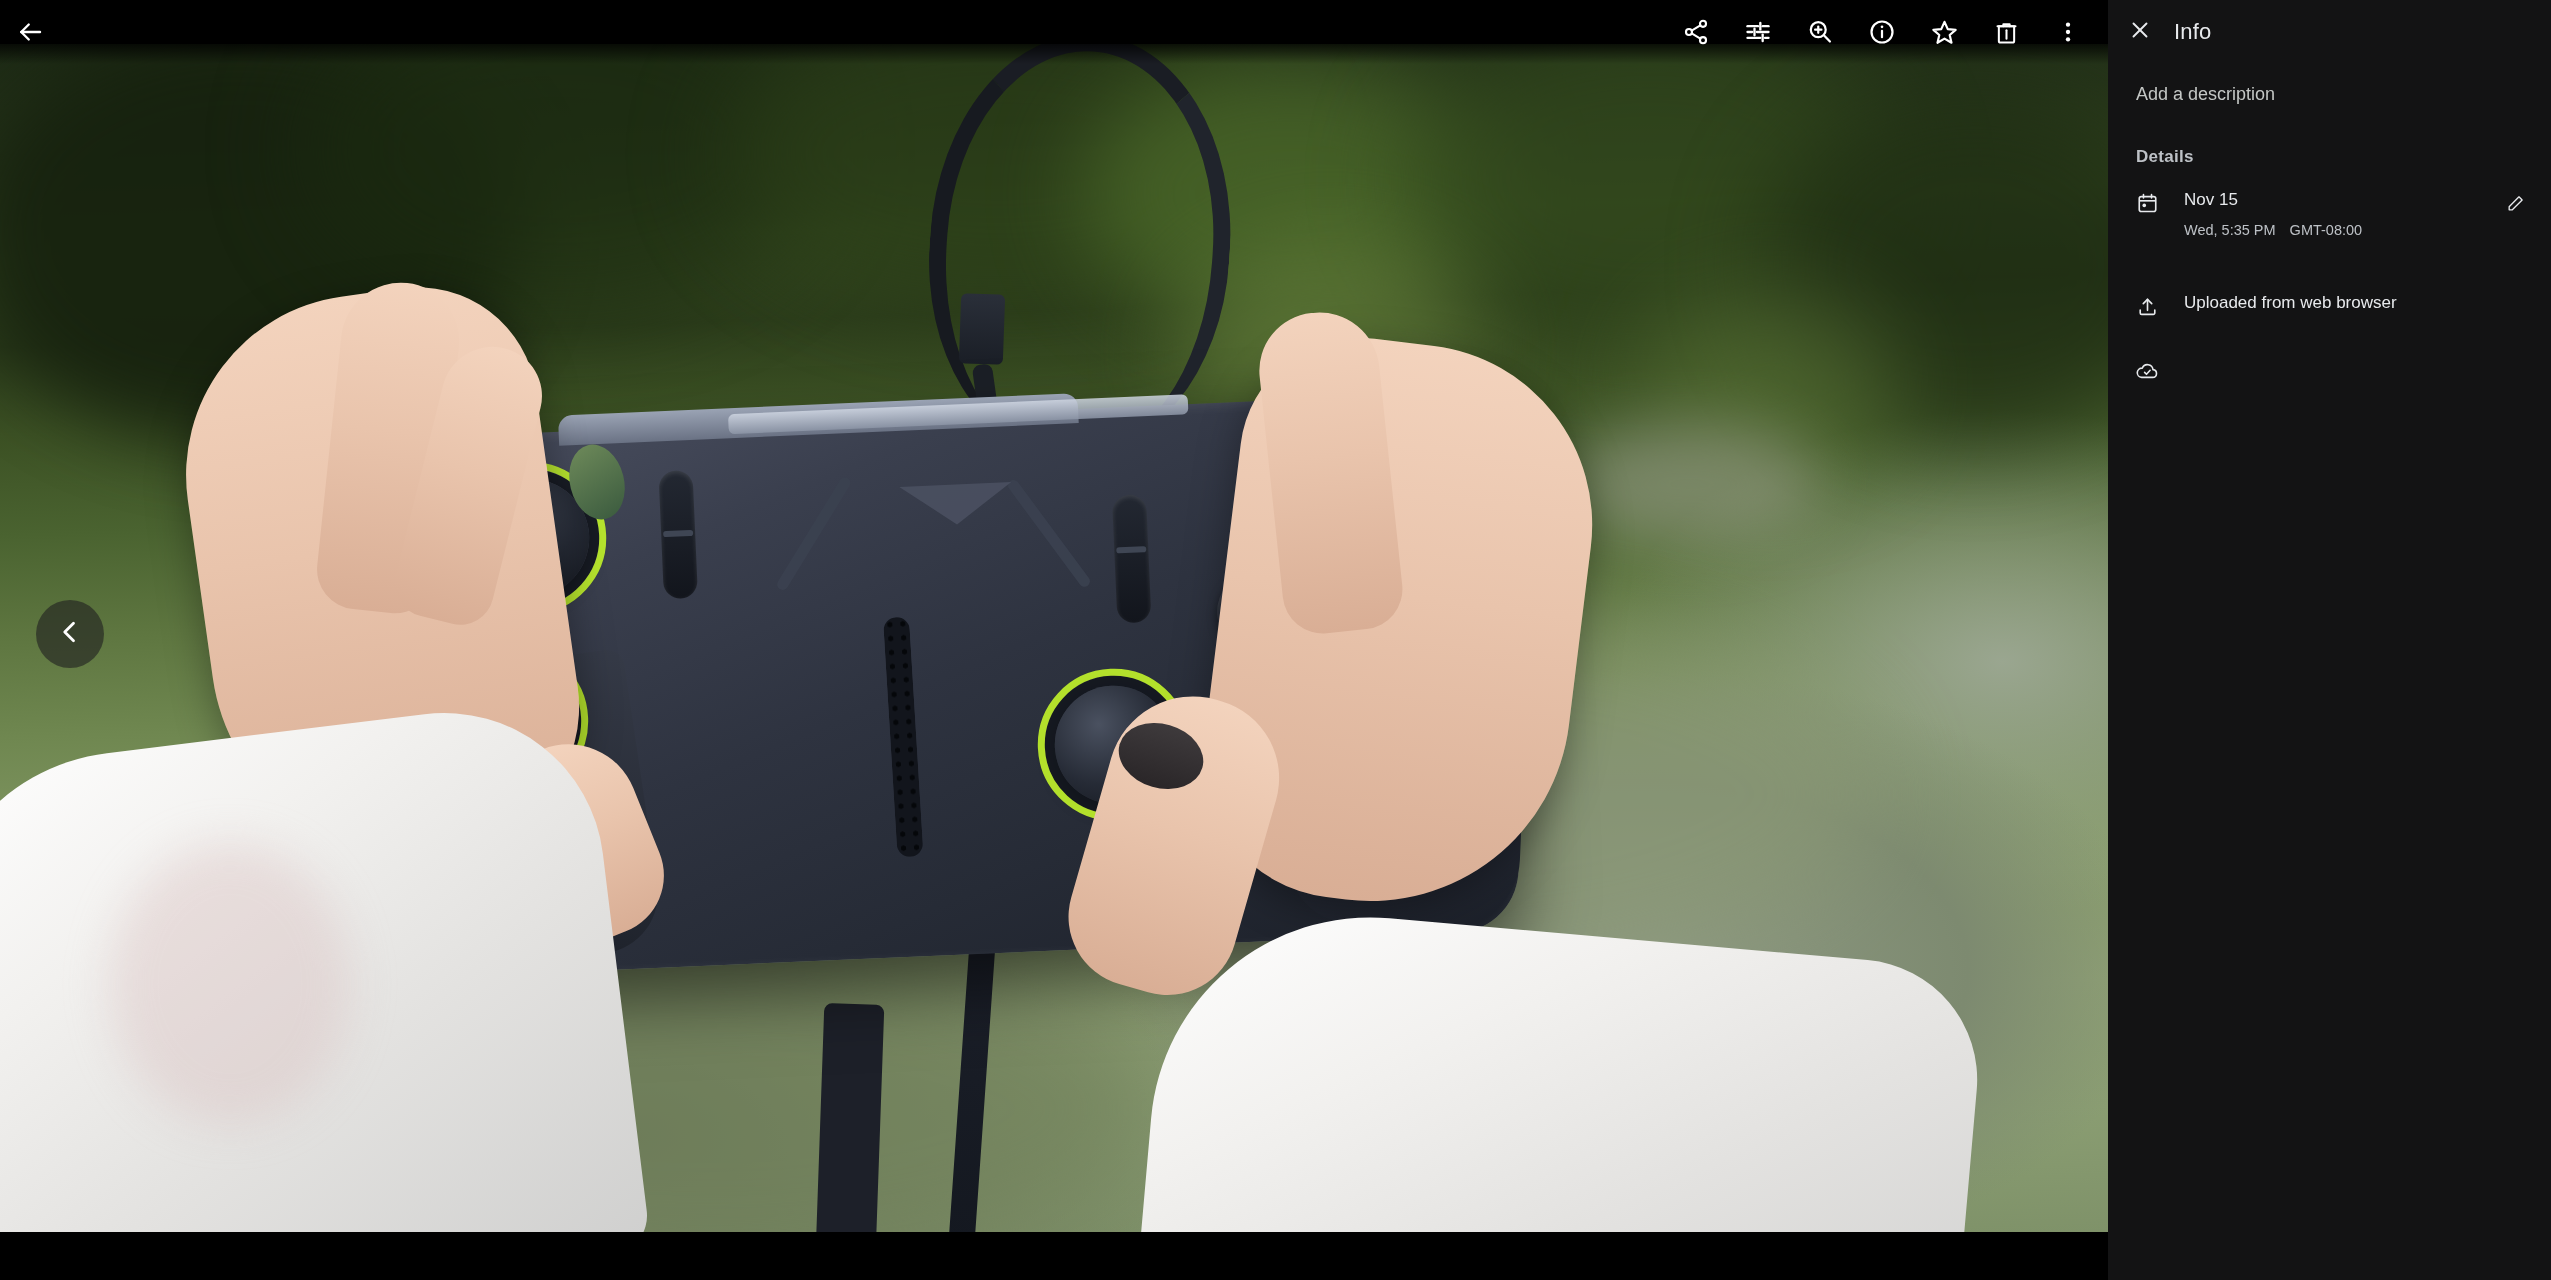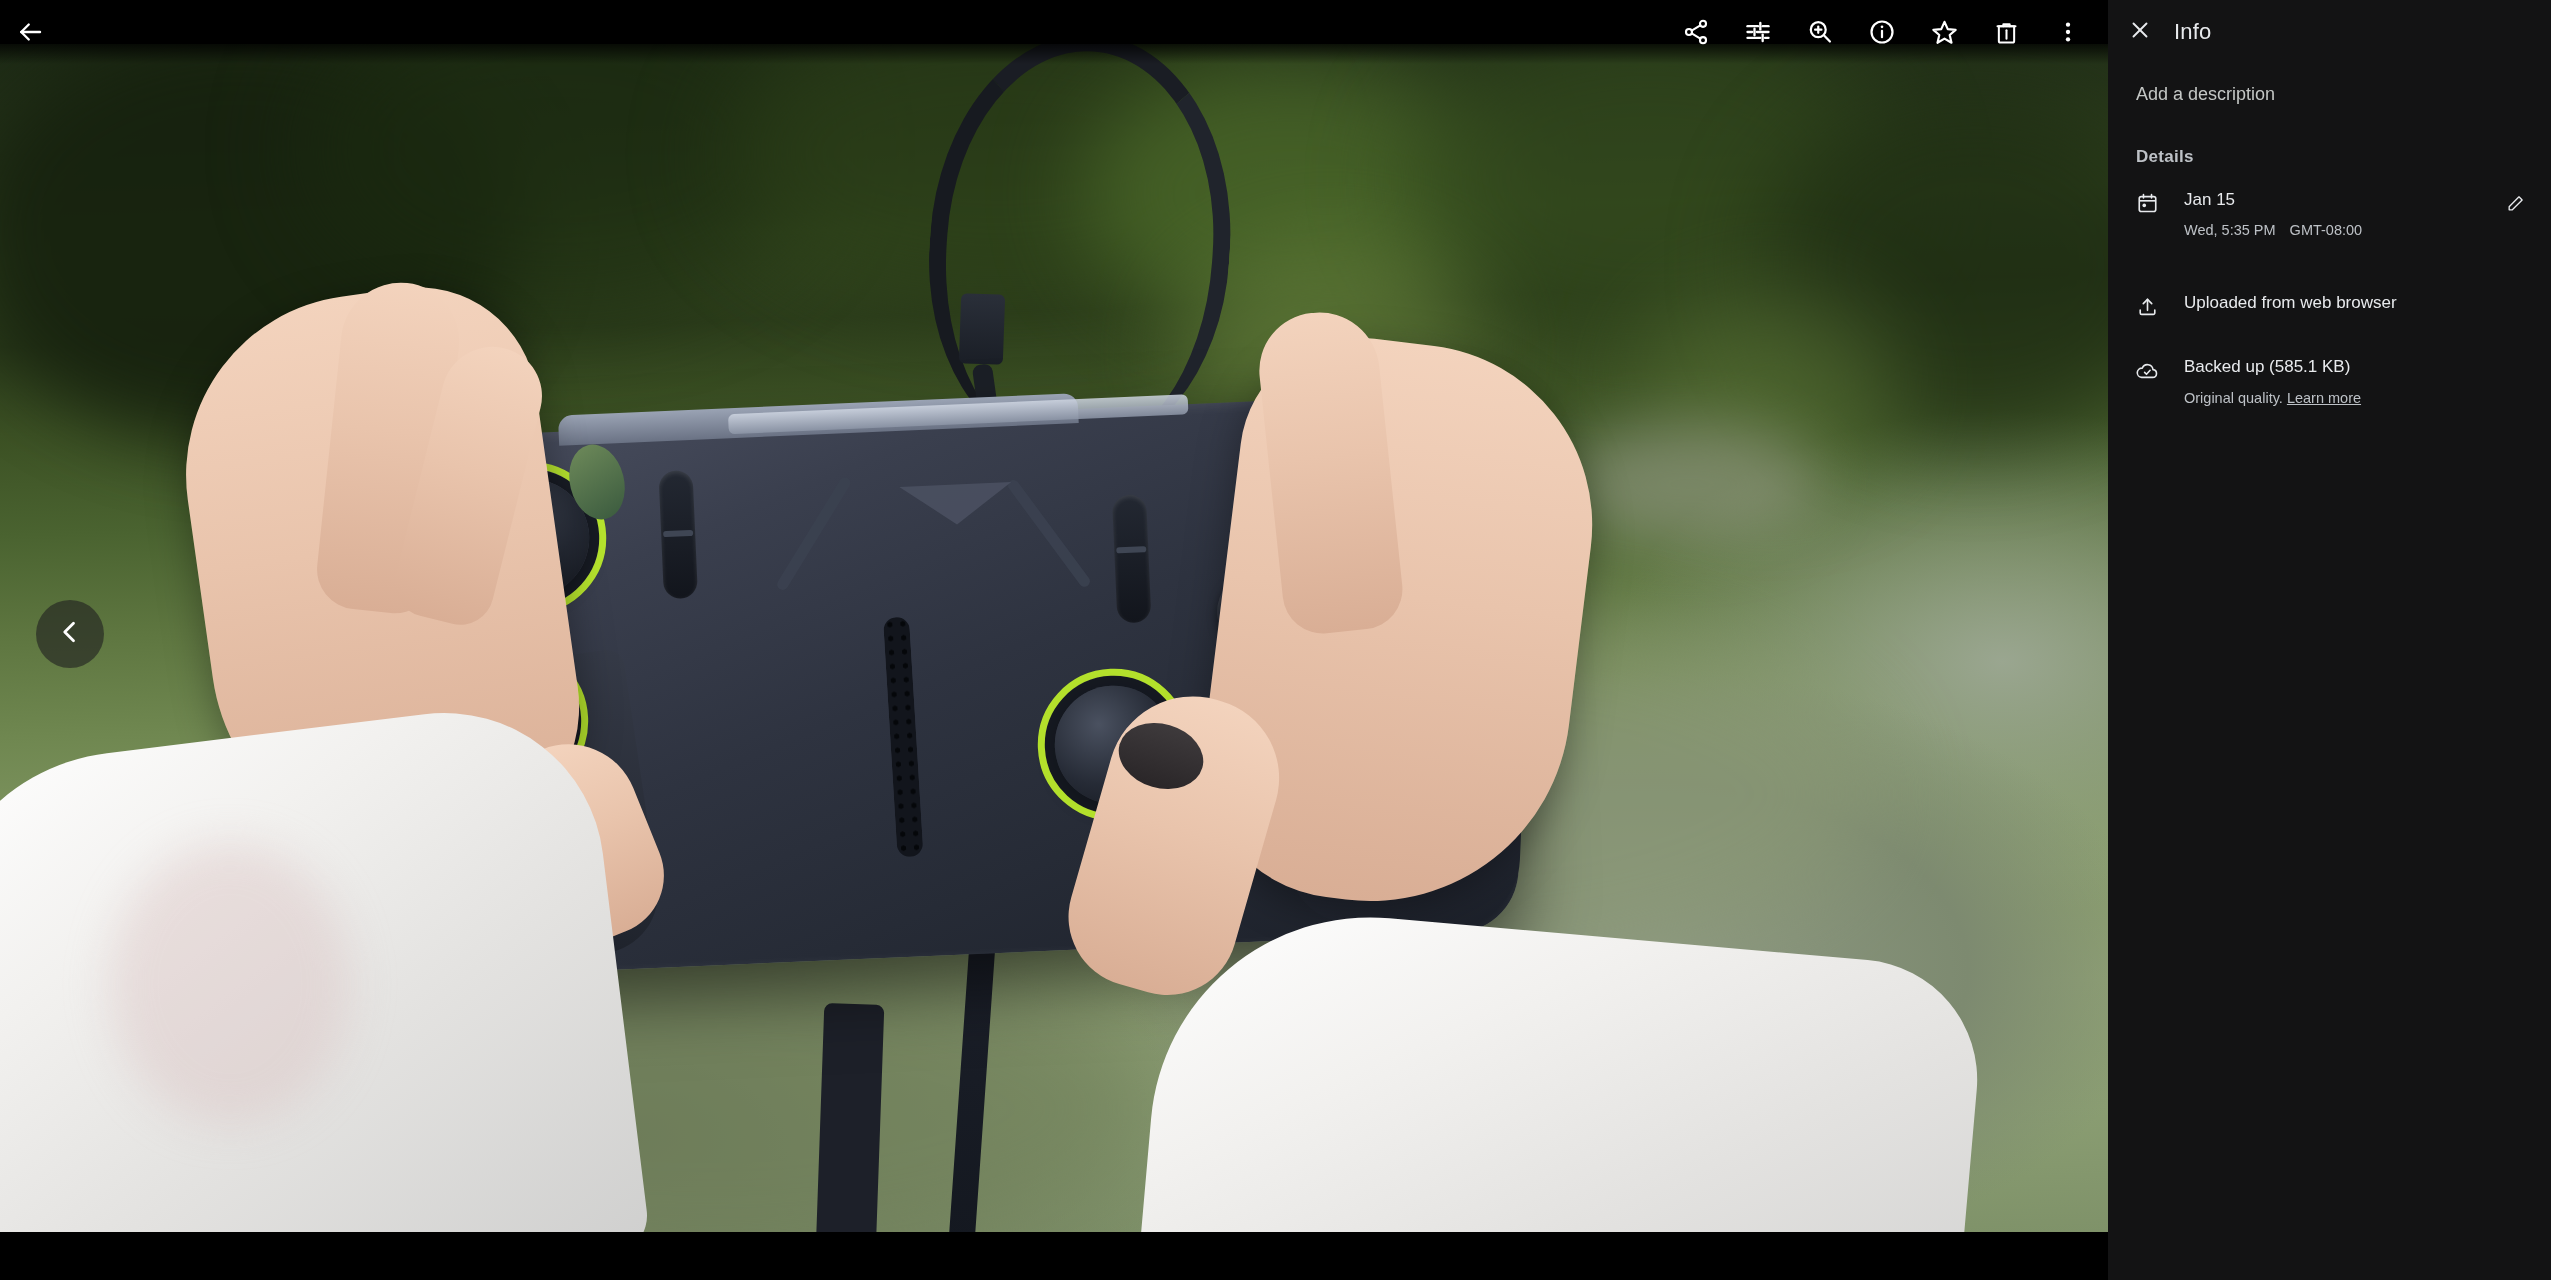--- a/index.html
+++ b/index.html
@@ -492,21 +492,21 @@
       <div class="detail-icon">
         <svg width="23" height="23" viewBox="0 0 24 24" fill="none" stroke="#e8eaed" stroke-width="1.7">
           <rect x="3.4" y="4.8" width="17.2" height="15.6" rx="2.1"></rect>
           <line x1="3.4" y1="9.2" x2="20.6" y2="9.2"></line>
           <line x1="7.8" y1="2.8" x2="7.8" y2="6.2" stroke-linecap="round"></line>
           <line x1="16.2" y1="2.8" x2="16.2" y2="6.2" stroke-linecap="round"></line>
           <circle cx="8.6" cy="14" r="1.9" fill="#e8eaed" stroke="none"></circle>
         </svg>
       </div>
       <div class="detail-text">
-        <div class="detail-primary">Jan 15</div>
+        <div class="detail-primary">Nov 15</div>
         <div class="detail-secondary">
           <span>Wed, 5:35 PM</span><span class="sub-gap"></span><span>GMT-08:00</span>
         </div>
       </div>
       <div class="row-edit">
         <span>
           <svg width="19" height="19" viewBox="0 0 24 24" fill="none" stroke="#e8eaed" stroke-width="1.7" stroke-linecap="round" stroke-linejoin="round">
             <path d="M16.4 3.6 20.4 7.6 8 20H4v-4z"></path>
           </svg>
         </span>
@@ -533,26 +533,19 @@
 
     <div class="row-spacer-lg"></div>
 
     <div class="detail-row">
       <div class="detail-icon">
         <svg width="24" height="24" viewBox="0 0 24 24" fill="none" stroke="#e8eaed" stroke-width="1.6" stroke-linecap="round" stroke-linejoin="round">
           <path d="M6.6 18.4h11a3.9 3.9 0 0 0 .4-7.78 5.6 5.6 0 0 0-10.74-1.5A4.2 4.2 0 0 0 6.6 18.4z"></path>
           <polyline points="9.6,13.4 11.5,15.3 15.1,11.3"></polyline>
         </svg>
       </div>
-      <div class="detail-text">
-        <div class="detail-primary">Backed up (585.1 KB)</div>
-        <div class="detail-secondary">
-          <span>Original quality.</span>
-          <span class="learn-more">Learn more</span>
-        </div>
-      </div>
     </div>
 
     <div class="row-spacer-lg"></div>
 
 
   </div>
 </div>
 
 </body></html>

